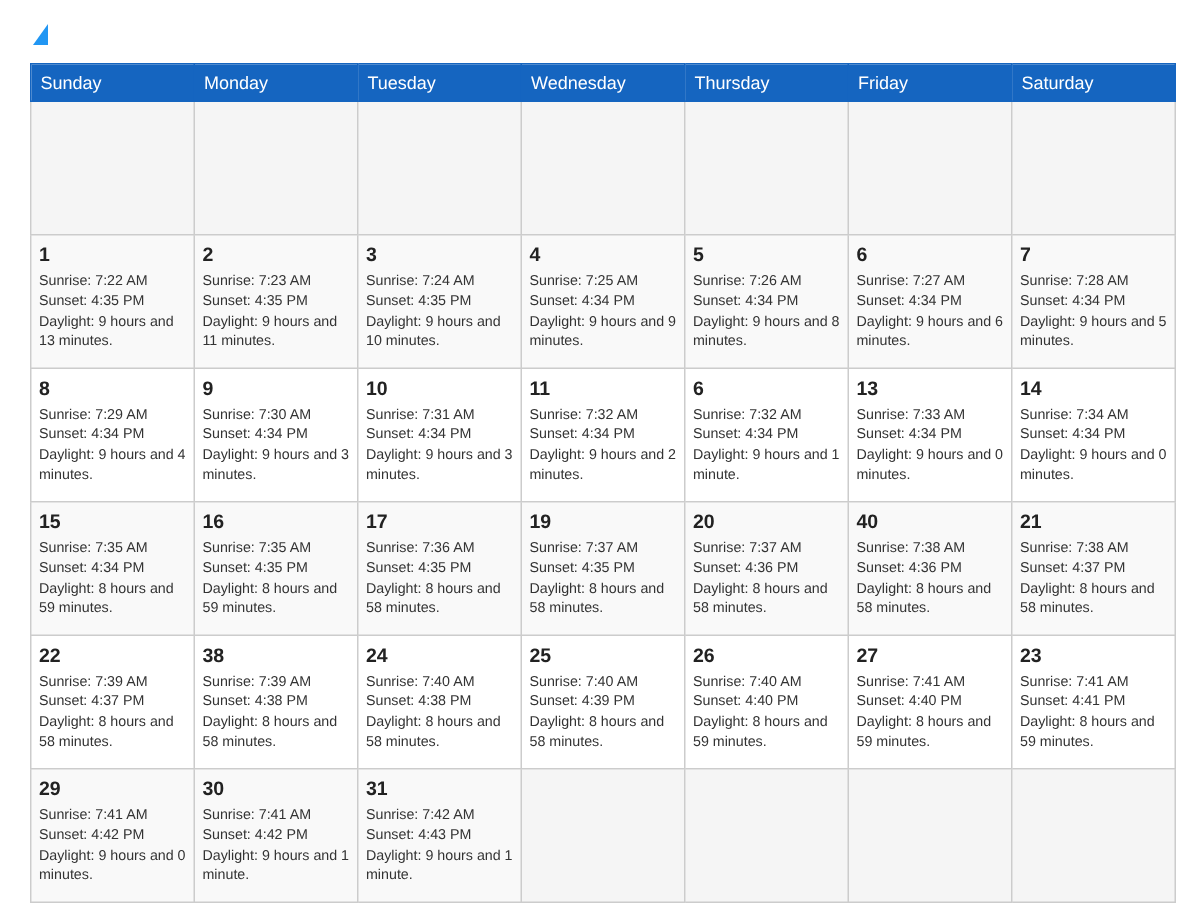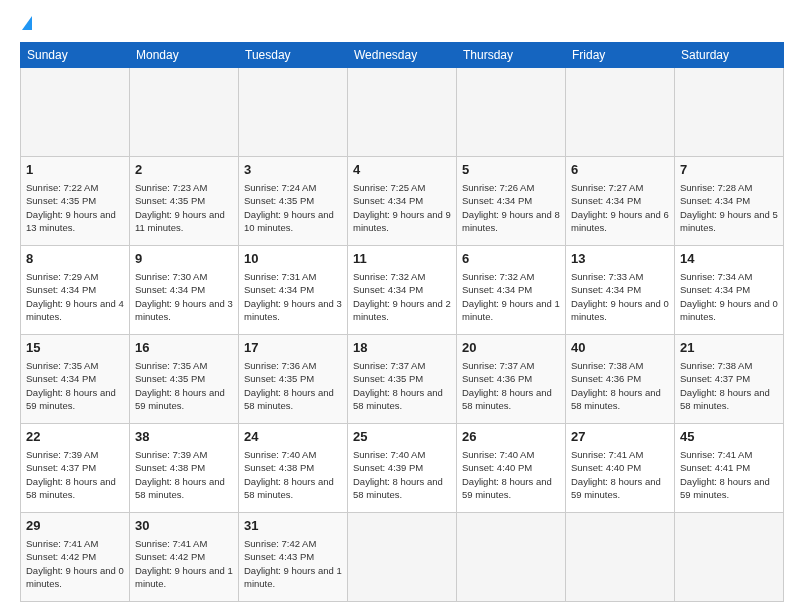--- a/index.html
+++ b/index.html
@@ -160,33 +160,33 @@
           <td><span class="day-num">10</span><span>Sunrise: 7:31 AM<br>Sunset: 4:34 PM<br>Daylight: 9 hours and 3 minutes.</span></td>
           <td><span class="day-num">11</span><span>Sunrise: 7:32 AM<br>Sunset: 4:34 PM<br>Daylight: 9 hours and 2 minutes.</span></td>
           <td><span class="day-num">6</span><span>Sunrise: 7:32 AM<br>Sunset: 4:34 PM<br>Daylight: 9 hours and 1 minute.</span></td>
           <td><span class="day-num">13</span><span>Sunrise: 7:33 AM<br>Sunset: 4:34 PM<br>Daylight: 9 hours and 0 minutes.</span></td>
           <td><span class="day-num">14</span><span>Sunrise: 7:34 AM<br>Sunset: 4:34 PM<br>Daylight: 9 hours and 0 minutes.</span></td>
         </tr>
         <tr class="row-alt">
           <td><span class="day-num">15</span><span>Sunrise: 7:35 AM<br>Sunset: 4:34 PM<br>Daylight: 8 hours and 59 minutes.</span></td>
           <td><span class="day-num">16</span><span>Sunrise: 7:35 AM<br>Sunset: 4:35 PM<br>Daylight: 8 hours and 59 minutes.</span></td>
           <td><span class="day-num">17</span><span>Sunrise: 7:36 AM<br>Sunset: 4:35 PM<br>Daylight: 8 hours and 58 minutes.</span></td>
-          <td><span class="day-num">18</span><span>Sunrise: 7:37 AM<br>Sunset: 4:35 PM<br>Daylight: 8 hours and 58 minutes.</span></td>
+          <td><span class="day-num">19</span><span>Sunrise: 7:37 AM<br>Sunset: 4:35 PM<br>Daylight: 8 hours and 58 minutes.</span></td>
           <td><span class="day-num">20</span><span>Sunrise: 7:37 AM<br>Sunset: 4:36 PM<br>Daylight: 8 hours and 58 minutes.</span></td>
           <td><span class="day-num">40</span><span>Sunrise: 7:38 AM<br>Sunset: 4:36 PM<br>Daylight: 8 hours and 58 minutes.</span></td>
           <td><span class="day-num">21</span><span>Sunrise: 7:38 AM<br>Sunset: 4:37 PM<br>Daylight: 8 hours and 58 minutes.</span></td>
         </tr>
         <tr>
           <td><span class="day-num">22</span><span>Sunrise: 7:39 AM<br>Sunset: 4:37 PM<br>Daylight: 8 hours and 58 minutes.</span></td>
           <td><span class="day-num">38</span><span>Sunrise: 7:39 AM<br>Sunset: 4:38 PM<br>Daylight: 8 hours and 58 minutes.</span></td>
           <td><span class="day-num">24</span><span>Sunrise: 7:40 AM<br>Sunset: 4:38 PM<br>Daylight: 8 hours and 58 minutes.</span></td>
           <td><span class="day-num">25</span><span>Sunrise: 7:40 AM<br>Sunset: 4:39 PM<br>Daylight: 8 hours and 58 minutes.</span></td>
           <td><span class="day-num">26</span><span>Sunrise: 7:40 AM<br>Sunset: 4:40 PM<br>Daylight: 8 hours and 59 minutes.</span></td>
           <td><span class="day-num">27</span><span>Sunrise: 7:41 AM<br>Sunset: 4:40 PM<br>Daylight: 8 hours and 59 minutes.</span></td>
-          <td><span class="day-num">45</span><span>Sunrise: 7:41 AM<br>Sunset: 4:41 PM<br>Daylight: 8 hours and 59 minutes.</span></td>
+          <td><span class="day-num">23</span><span>Sunrise: 7:41 AM<br>Sunset: 4:41 PM<br>Daylight: 8 hours and 59 minutes.</span></td>
         </tr>
         <tr class="row-alt">
           <td><span class="day-num">29</span><span>Sunrise: 7:41 AM<br>Sunset: 4:42 PM<br>Daylight: 9 hours and 0 minutes.</span></td>
           <td><span class="day-num">30</span><span>Sunrise: 7:41 AM<br>Sunset: 4:42 PM<br>Daylight: 9 hours and 1 minute.</span></td>
           <td><span class="day-num">31</span><span>Sunrise: 7:42 AM<br>Sunset: 4:43 PM<br>Daylight: 9 hours and 1 minute.</span></td>
           <td class="empty"></td>
           <td class="empty"></td>
           <td class="empty"></td>
           <td class="empty"></td>
         </tr>

